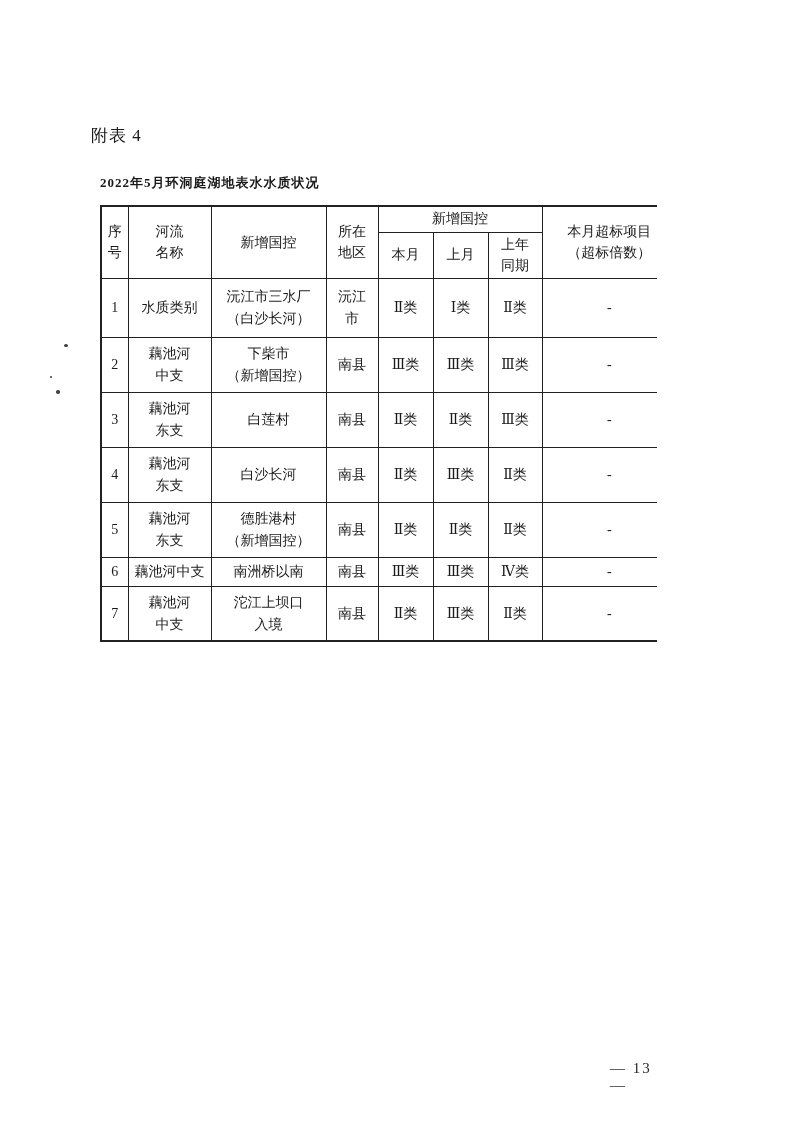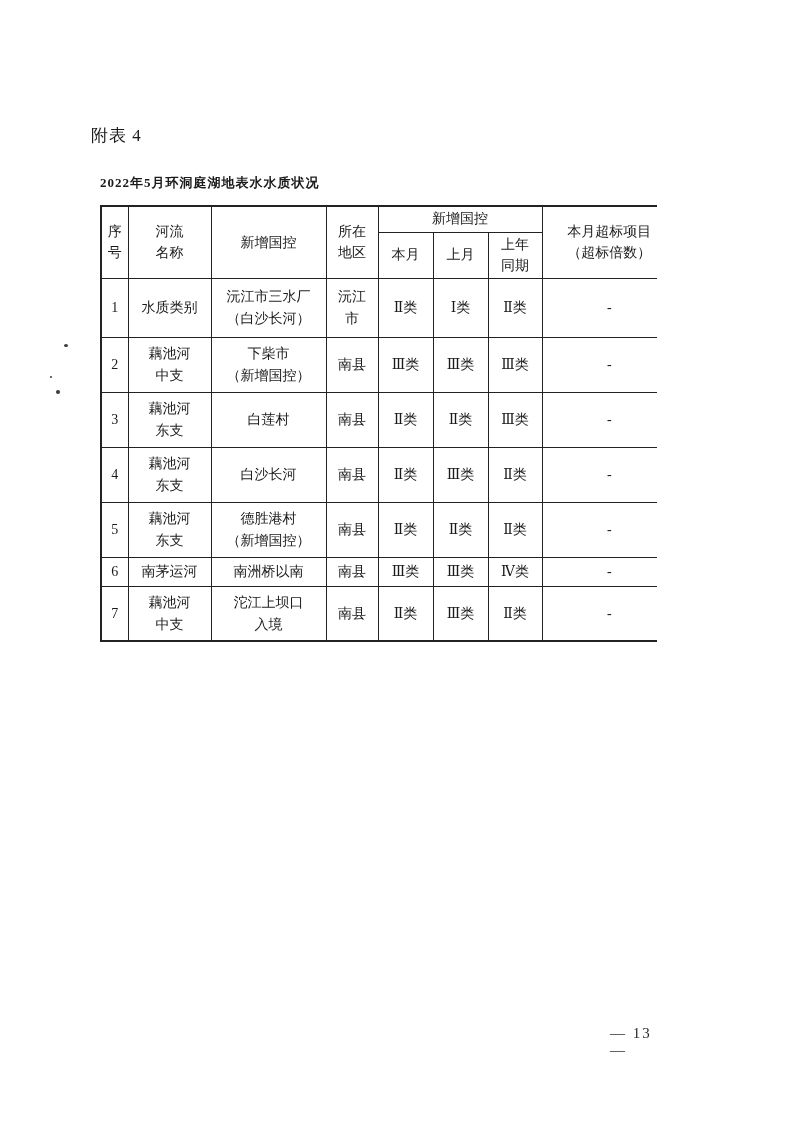--- a/index.html
+++ b/index.html
@@ -54,21 +54,21 @@
     overflow: hidden;
   }
   thead tr.h1 { height: 26px; }
   thead tr.h2 { height: 32px; }
   tbody tr { height: 55px; }
   tbody tr.r1 { height: 59px; }
   tbody tr.r6 { height: 29px; }
   .pageno {
     position: absolute;
     left: 610px;
-    top: 1025px;
+    top: 1060px;
     font-size: 15px;
     letter-spacing: 2px;
     color: #2a2a2a;
   }
   .speck {
     position: absolute;
     background: #3a3a3a;
     border-radius: 50%;
   }
   .speck.s1 { left: 64px; top: 344px; width: 4px; height: 3px; }
@@ -169,21 +169,21 @@
         <td>德胜港村
 （新增国控）</td>
         <td>南县</td>
         <td>Ⅱ类</td>
         <td>Ⅱ类</td>
         <td>Ⅱ类</td>
         <td>-</td>
       </tr>
       <tr class="r6">
         <td>6</td>
-        <td>南茅运河</td>
+        <td>藕池河中支</td>
         <td>南洲桥以南</td>
         <td>南县</td>
         <td>Ⅲ类</td>
         <td>Ⅲ类</td>
         <td>Ⅳ类</td>
         <td>-</td>
       </tr>
       <tr class="r7">
         <td>7</td>
         <td>藕池河

